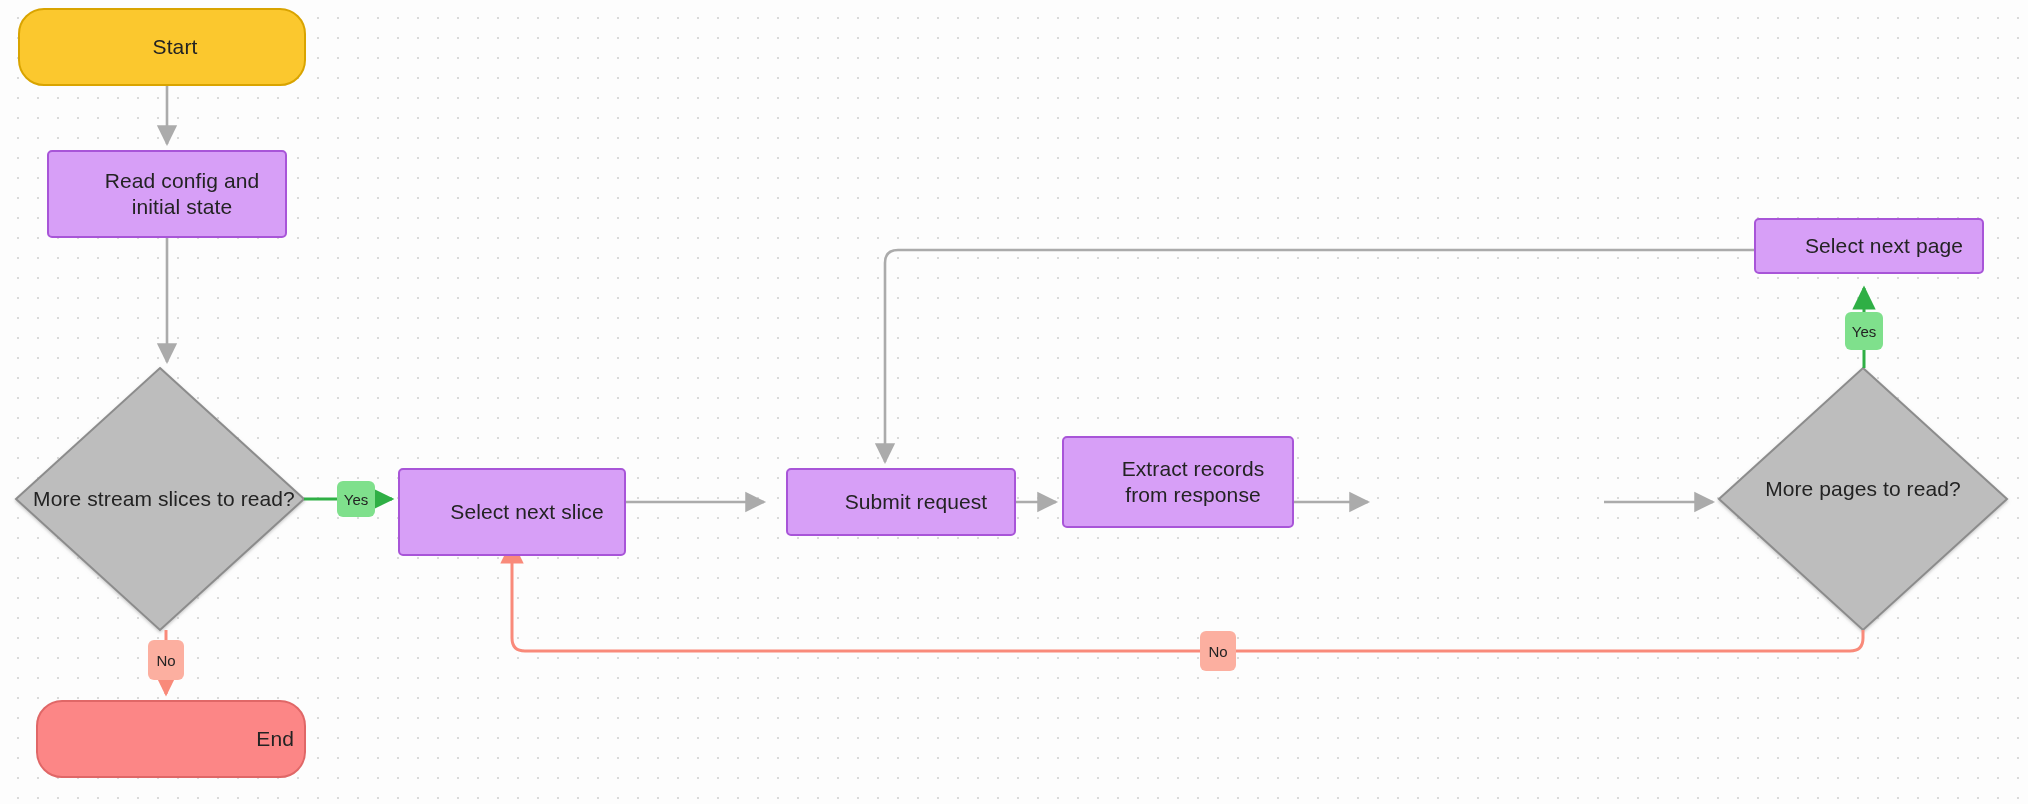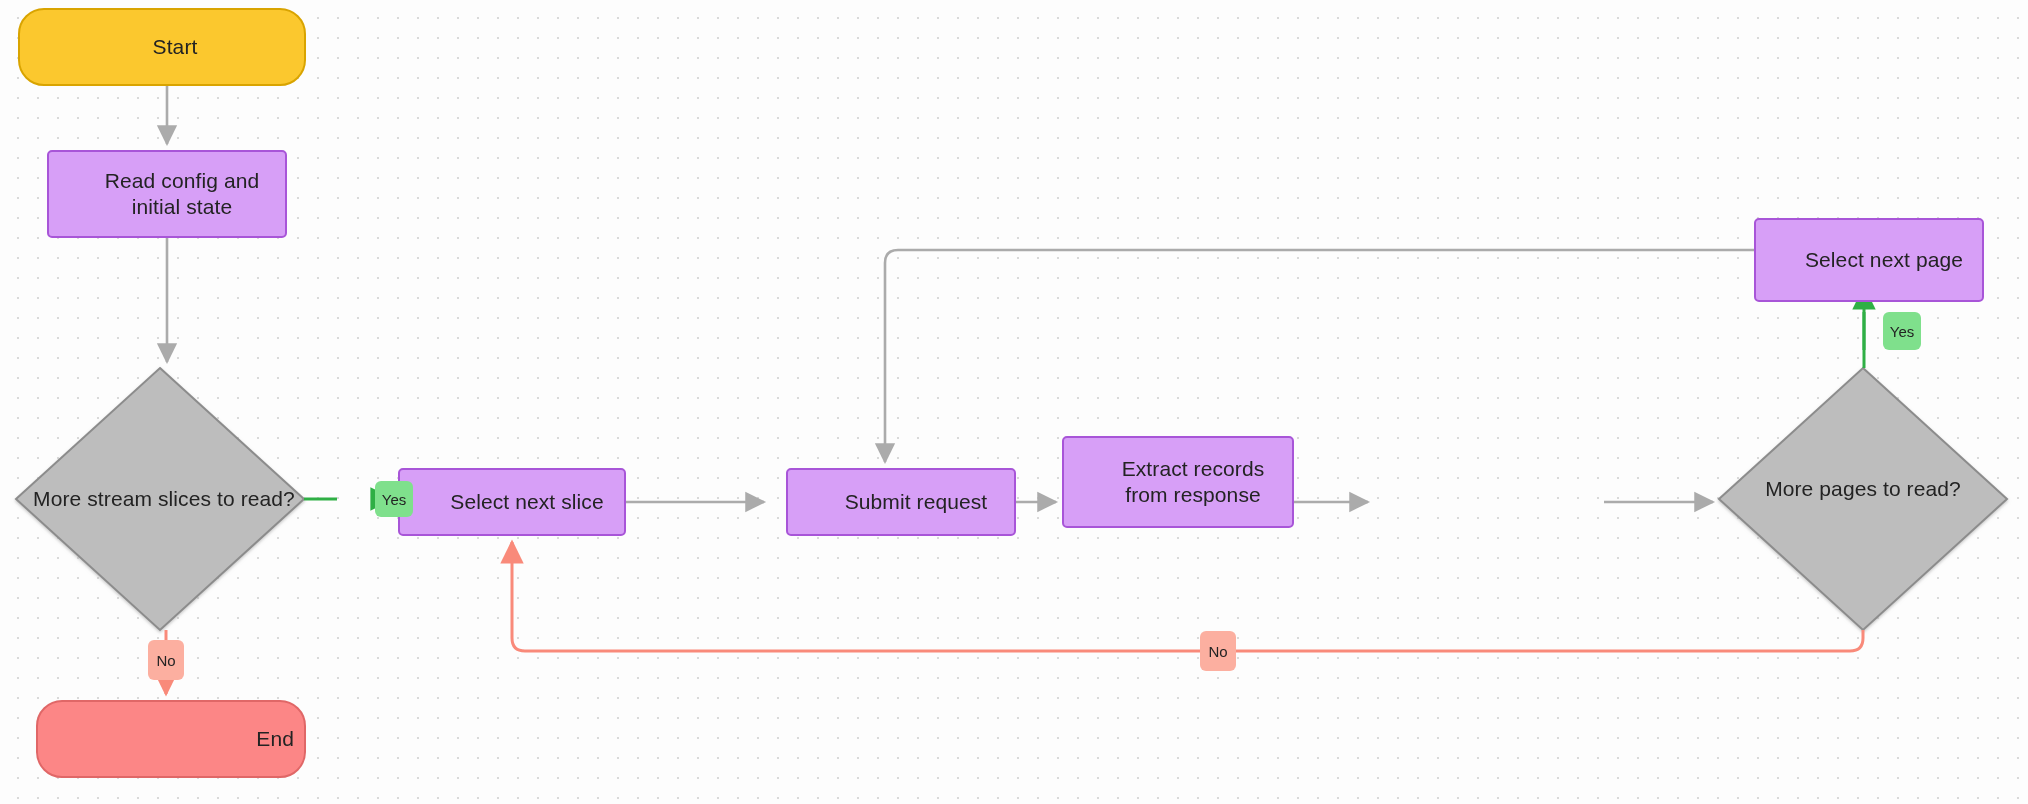--- a/index.html
+++ b/index.html
@@ -84,21 +84,20 @@
     align-items: center;
     justify-content: center;
     font-size: 15px;
     color: #232323;
     border-radius: 6px;
     z-index: 4;
     padding: 0 6px;
   }
   .badge-yes {
     background: #7FE08C;
-    margin-left: 38px;
   }
   .badge-no {
     background: #FCAFA0;
   }
 </style>
 </head>
 <body>
 
 <div id="canvas">
 
@@ -158,38 +157,38 @@
   </div>
 
   <div class="node node-decision" style="left:20px; top:368px; width:288px; height:262px;">
     <span class="decision-label">More stream slices to read?</span>
   </div>
 
   <div class="node node-terminal node-end" style="left:36px; top:700px; width:270px; height:78px;justify-content:flex-end;">
     <span>End</span>
   </div>
 
-  <div class="node node-process node-proc" style="left:398px; top:468px; width:228px; height:68px;">
+  <div class="node node-process node-proc" style="left:398px; top:468px; width:228px; height:88px;">
     <span>Select next slice</span>
   </div>
 
   <div class="node node-process node-proc" style="left:770px; top:468px; width:230px; height:68px;margin-left:16px;">
     <span>Submit request</span>
   </div>
 
   <div class="node node-process node-proc" style="left:1062px; top:436px; width:232px; height:92px;">
     <span>Extract records from response</span>
   </div>
 
 
   <div class="node node-decision" style="left:1719px; top:358px; width:288px; height:262px;">
     <span class="decision-label">More pages to read?</span>
   </div>
 
-  <div class="node node-process node-proc" style="left:1754px; top:218px; width:230px; height:84px;">
+  <div class="node node-process node-proc" style="left:1754px; top:218px; width:230px; height:56px;">
     <span>Select next page</span>
   </div>
 
   <div class="edge-badge badge-yes" style="left:337px; top:481px; width:38px; height:36px;">
     <span>Yes</span>
   </div>
 
   <div class="edge-badge badge-no" style="left:148px; top:640px; width:36px; height:40px;">
     <span>No</span>
   </div>

